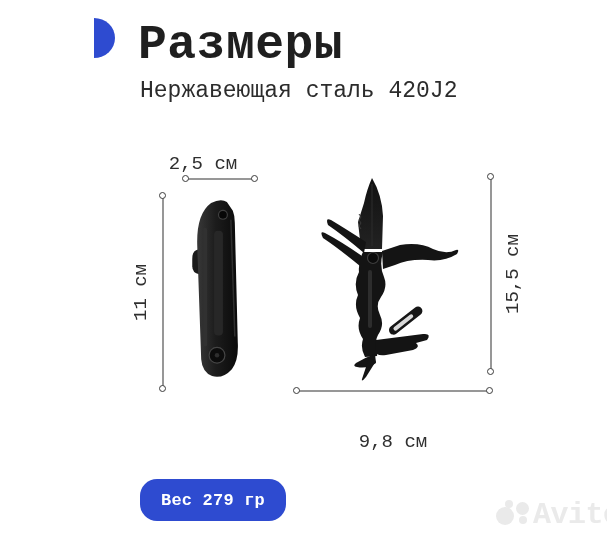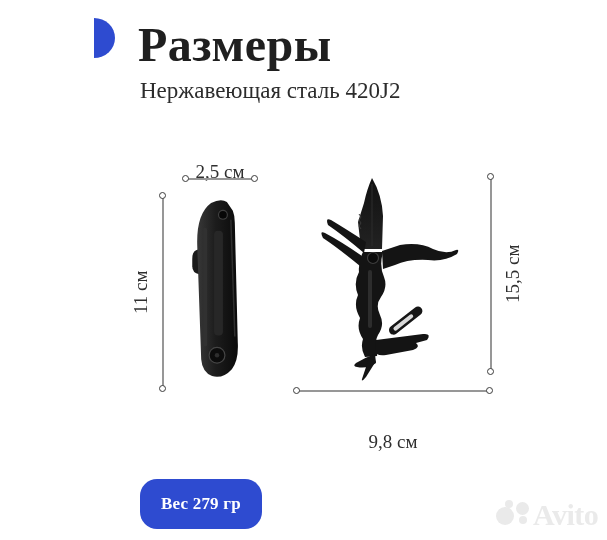--- a/index.html
+++ b/index.html
@@ -1,18 +1,18 @@
 <!DOCTYPE html>
 <html><head>
 <meta charset="utf-8">
 <style>
   html,body{margin:0;padding:0;background:#ffffff;}
   .canvas{
     position:relative;width:607px;height:540px;background:#ffffff;
-    overflow:hidden;font-family:Liberation Serif, serif;
+    overflow:hidden;font-family:Liberation Mono, monospace;
   }
   
   .accent-bullet{
     position:absolute;left:94px;top:18px;width:21px;height:40px;
     background:#2e4bd0;border-radius:0 100% 100% 0 / 0 50% 50% 0;
   }
   .page-title{
     position:absolute;left:138px;top:21px;font-size:48px;line-height:1;
     font-weight:bold;color:#1f1f1f;letter-spacing:0.5px;white-space:nowrap;
   }
@@ -34,21 +34,21 @@
   .dim-line-v .dot-end{bottom:-4px;left:-3.5px;}
   .dim-label-h{position:absolute;text-align:center;white-space:nowrap;}
   .dim-label-v{
     position:absolute;display:flex;align-items:center;justify-content:center;
     writing-mode:vertical-rl;transform:rotate(180deg);white-space:nowrap;
   }
   
   .knife-svg{position:absolute;}
   
   .weight-badge{
-    position:absolute;left:140px;top:479px;height:50px;padding:0 21px;
+    position:absolute;left:140px;top:479px;height:42px;padding:0 21px;
     background:#2e4bd0;border-radius:17px;display:inline-flex;
     align-items:center;justify-content:center;color:#ffffff;
     font-size:17px;font-weight:bold;letter-spacing:0.2px;white-space:nowrap;
   }
   
   .watermark{position:absolute;left:496px;top:498px;width:110px;height:40px;}
   .wm-circle{position:absolute;border-radius:50%;background:#eaeaea;}
   .wm-c1{left:9px;top:2px;width:8px;height:8px;}
   .wm-c2{left:0px;top:9px;width:18px;height:18px;}
   .wm-c3{left:20px;top:4px;width:13px;height:13px;}
@@ -60,21 +60,21 @@
 </style>
 </head>
 <body>
 
 <div class="canvas">
 
   <div class="accent-bullet"></div>
   <div class="page-title">Размеры</div>
   <div class="page-subtitle">Нержавеющая сталь 420J2</div>
 
-  <div class="dim-label dim-label-h" style="left:182px;top:153px;width:76px;margin-top:8px;">2,5 см</div>
+  <div class="dim-label dim-label-h" style="left:165px;top:153px;width:76px;">2,5 см</div>
   <div class="dim-line-h" style="left:186px;top:178px;width:68px;">
     <span class="dim-dot dot-start"></span>
     <span class="dim-dot dot-end"></span>
   </div>
 
   <div class="dim-line-v" style="left:162px;top:196px;height:192px;">
     <span class="dim-dot dot-start"></span>
     <span class="dim-dot dot-end"></span>
   </div>
   <div class="dim-label dim-label-v" style="left:128px;top:196px;width:26px;height:192px;">11 см</div>

